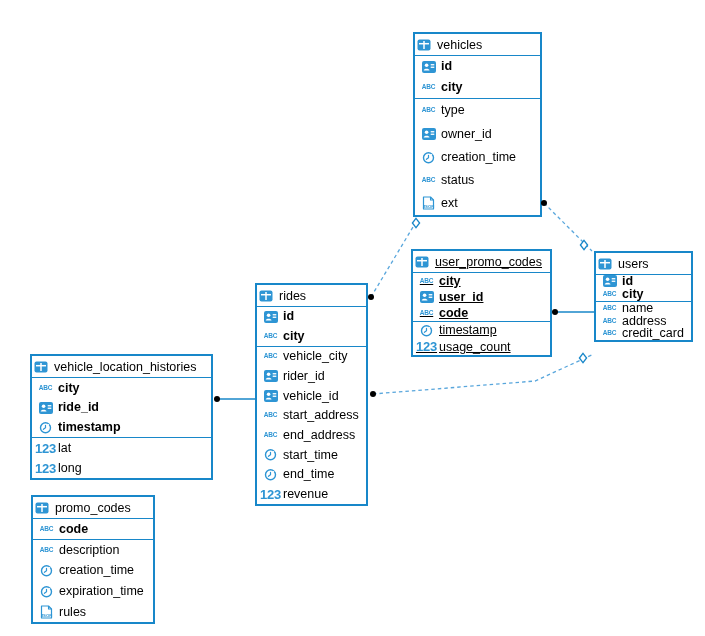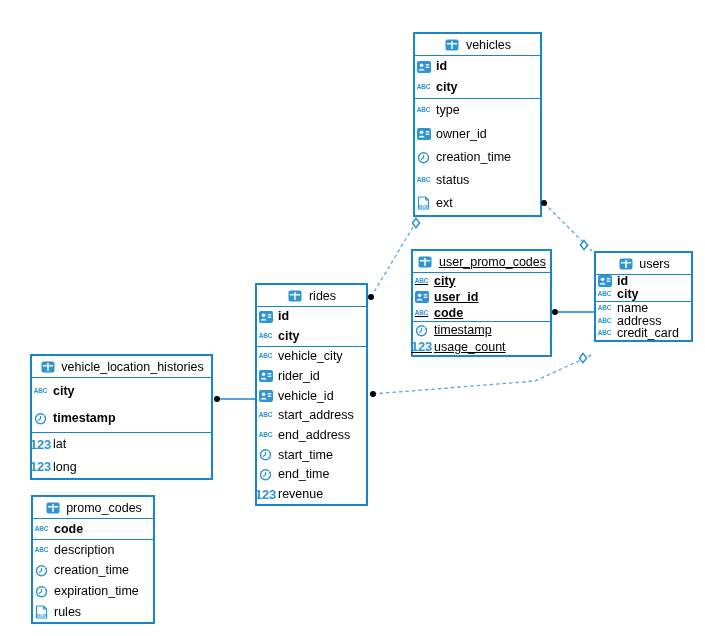--- a/index.html
+++ b/index.html
@@ -9,28 +9,28 @@
     font-family:"Liberation Sans",sans-serif;
     --border:#1887c9; --icon:#2e95d4;
   }
   #canvas{position:absolute;inset:0}
   .table{
     position:absolute;box-sizing:border-box;background:#fff;
     border:2px solid var(--border);
     display:flex;flex-direction:column;
   }
   .thead{
-    flex:0 0 21px;display:flex;align-items:center;justify-content:center;gap:5px;
+    flex:0 0 21px;display:flex;align-items:center;justify-content:flex-start;gap:5px;
     border-bottom:1.5px solid var(--border);
     font-size:12.5px;color:#000;white-space:nowrap;
   }
   .tsec{display:flex;flex-direction:column;min-height:0}
   .tsec.keys{border-bottom:1.5px solid var(--border)}
   .trow{
-    flex:1;display:flex;align-items:center;gap:4px;
+    flex:1;display:flex;align-items:center;gap:4px;padding-left:5px;
     font-size:12.5px;color:#000;white-space:nowrap;
   }
   .keys .fname{font-weight:700}
   .fname{line-height:1}
   .icn{width:17px;flex:none;display:inline-flex;align-items:center;justify-content:center}
   .abc{font-weight:800;font-size:6.5px;letter-spacing:-0.2px;color:var(--icon);line-height:1}
   .n123{font-weight:700;font-size:13px;letter-spacing:-0.2px;color:var(--icon);line-height:1}
   #rels{position:absolute;inset:0;pointer-events:none}
 </style>
 </head>
@@ -335,20 +335,32 @@
           </svg>
         </span>
         <span class="tname">vehicle_location_histories</span>
       </div>
       <div class="tsec keys" style="flex-grow: 3;">
         <div class="trow">
           <span class="icn">
             <span class="abc">ABC</span>
           </span>
           <span class="fname">city</span>
+        </div>
+        <div class="trow">
+          <span class="icn">
+            <svg width="14" height="12" viewBox="0 0 14 12">
+              <rect x="0" y="0" width="14" height="12" rx="2" fill="#2e95d4"></rect>
+              <circle cx="4.6" cy="4.3" r="1.8" fill="#fff"></circle>
+              <path d="M1.7 9.6 C1.7 7.2 7.5 7.2 7.5 9.6 Z" fill="#fff"></path>
+              <rect x="8.7" y="3.1" width="3.6" height="1.3" fill="#fff"></rect>
+              <rect x="8.7" y="5.6" width="3.6" height="1.3" fill="#fff"></rect>
+            </svg>
+          </span>
+          <span class="fname">ride_id</span>
         </div>
         <div class="trow">
           <span class="icn">
             <svg width="13" height="13" viewBox="0 0 13 13">
               <circle cx="6.5" cy="6.8" r="5" fill="none" stroke="#2e95d4" stroke-width="1.4"></circle>
               <path d="M6.5 4.3 V6.8 L4.4 8.3" fill="none" stroke="#2e95d4" stroke-width="1.2" stroke-linecap="round"></path>
               <circle cx="9.6" cy="3.6" r="0.7" fill="#fff"></circle>
             </svg>
           </span>
           <span class="fname">timestamp</span>

